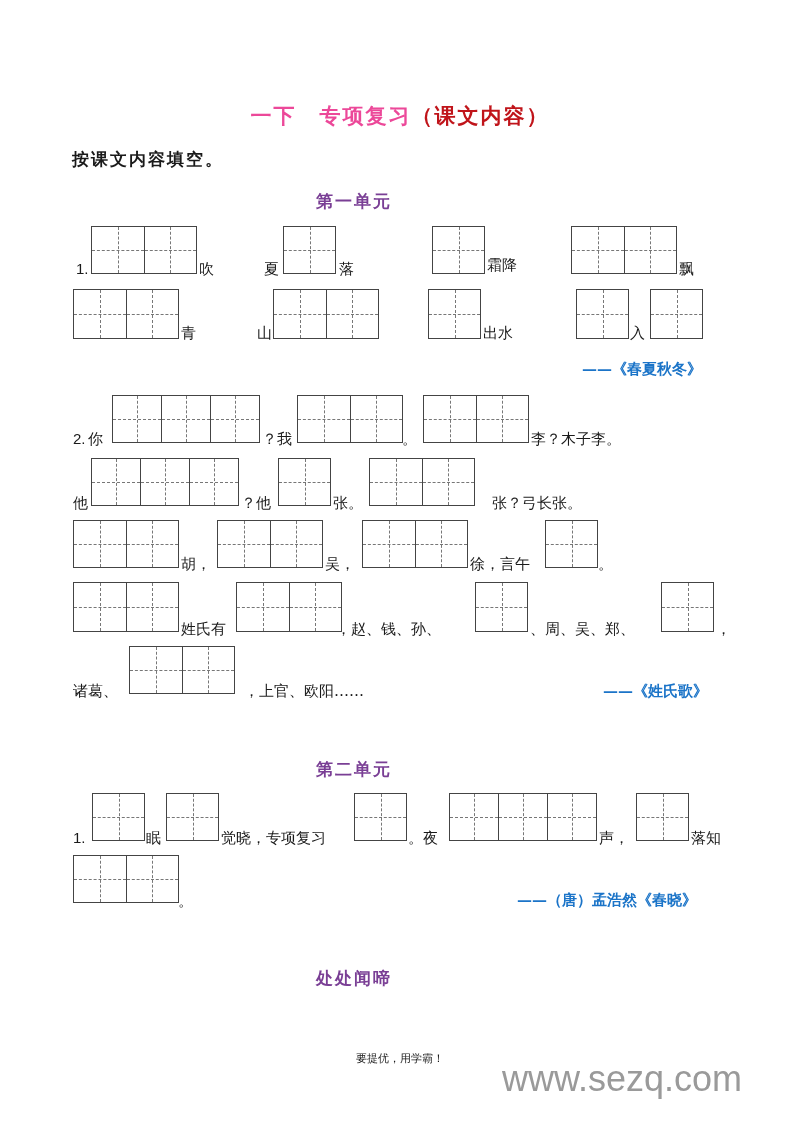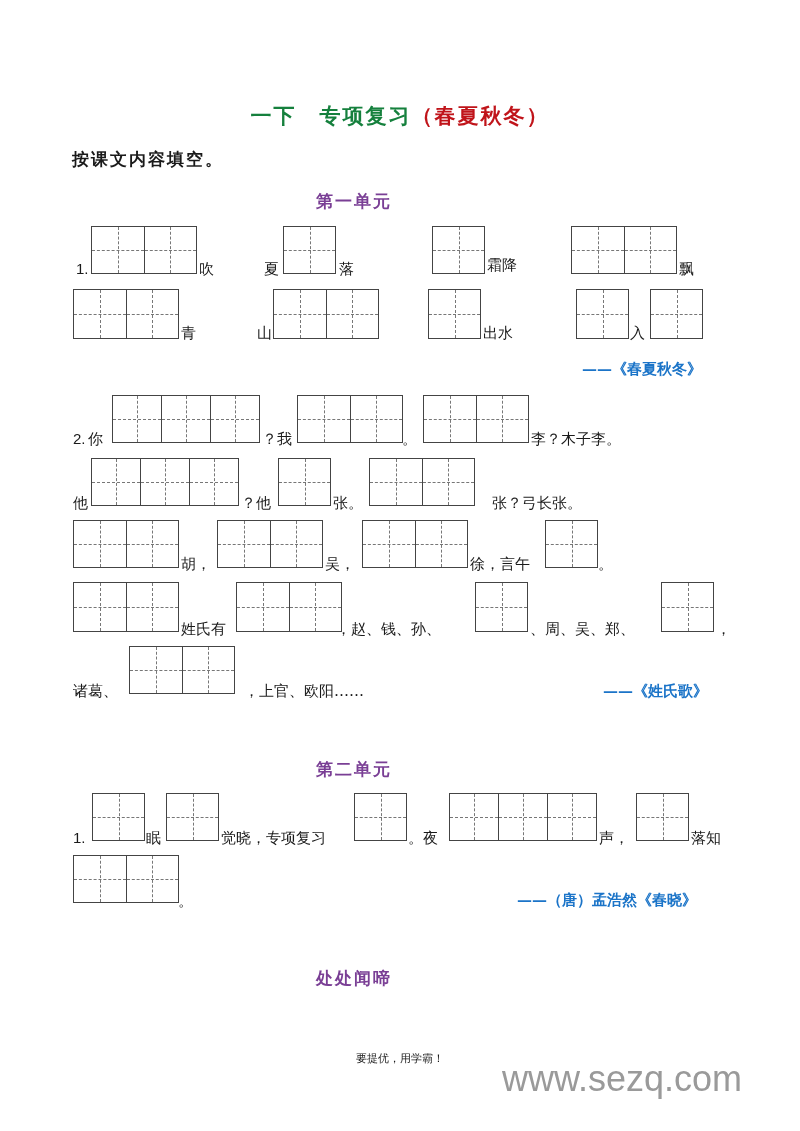--- a/index.html
+++ b/index.html
@@ -6,21 +6,21 @@
   body {
     width: 800px; height: 1131px; position: relative; overflow: hidden;
     font-family: "DejaVu Serif", "Liberation Serif", serif;
     color: #1a1a1a;
   }
   .abs { position: absolute; }
   .title {
     top: 102px; left: 0; width: 800px; text-align: center;
     font-size: 21px; font-weight: bold; letter-spacing: 2px;
   }
-  .title .black { color: #15803d; }
+  .title .black { color: #ec4899; }
   .title .red { color: #c0141a; }
   .instruction { top: 148px; left: 72px; font-size: 17px; font-weight: bold; letter-spacing: 2px; }
   .unit-heading {
     left: 0; width: 708px; text-align: center;
     font-size: 17px; font-weight: bold; color: #7a3f95; letter-spacing: 2px;
   }
   .txt { font-size: 15px; line-height: 18px; white-space: nowrap; }
   .num { font-family: "Liberation Sans", sans-serif; font-size: 15px; }
   .src {
     font-size: 15px; font-weight: bold; color: #1b74c8; white-space: nowrap;
@@ -44,21 +44,21 @@
   .footer-slogan { top: 1051px; left: 0; width: 800px; text-align: center; font-size: 11px; font-family: "DejaVu Sans", sans-serif; }
   .watermark {
     top: 1058px; left: 502px; font-family: "Liberation Sans", sans-serif;
     font-size: 36px; color: #9a9a9a; letter-spacing: 0px;
   }
 </style>
 </head>
 <body>
 
 <div class="abs title">
-  <span class="black">一下　专项复习</span><span class="red">（春夏秋冬）</span>
+  <span class="black">一下　专项复习</span><span class="red">（课文内容）</span>
 </div>
 
 <div class="abs instruction">按课文内容填空。</div>
 
 <div class="abs unit-heading" style="top:190px">第一单元</div>
 
 <span class="abs num" style="left:76px;top:260px">1.</span>
 <div class="abs box" style="left:91px;top:226px;width:106px;height:48px">
     <div class="cell"></div>
     <div class="cell"></div>

